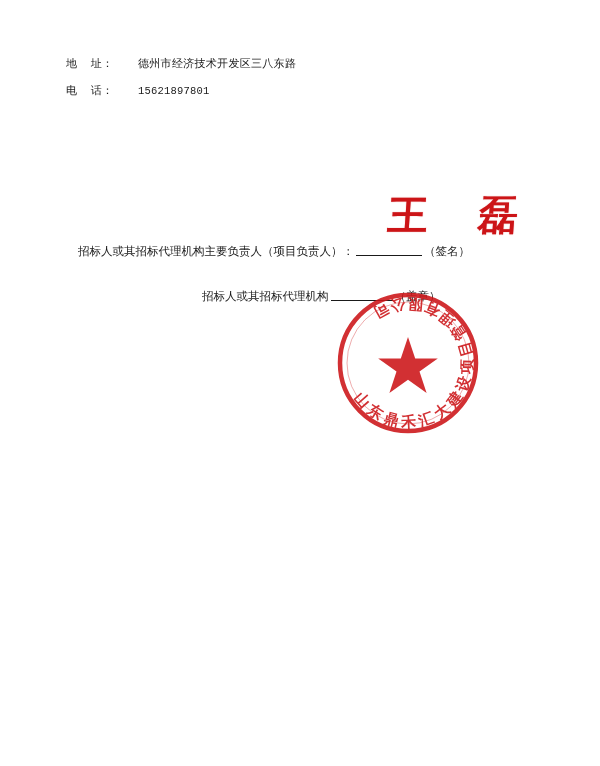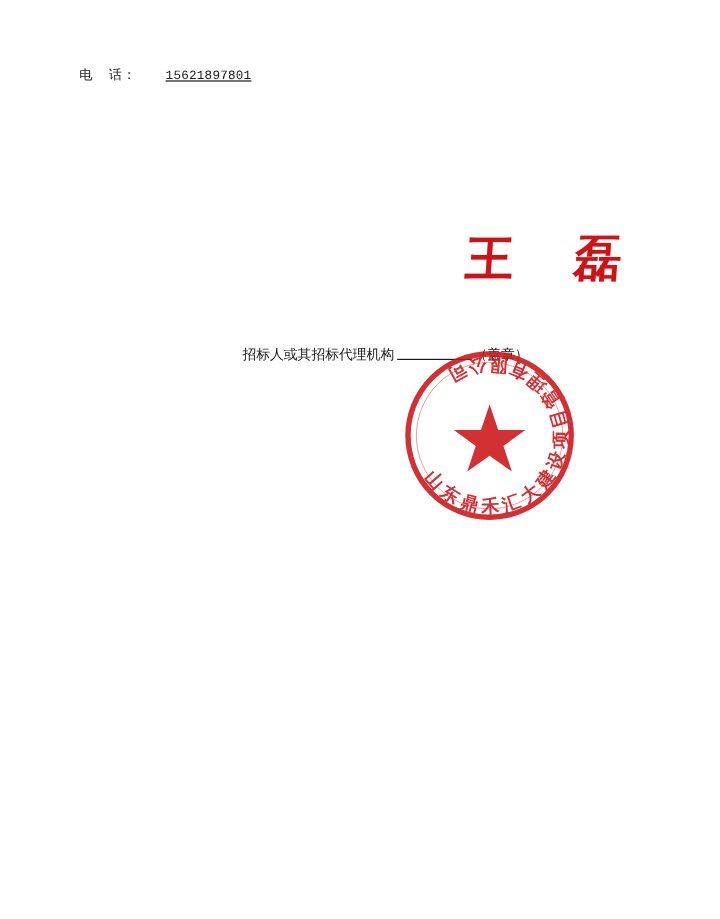--- a/index.html
+++ b/index.html
@@ -47,21 +47,20 @@
   }
   .contact-value {
     color: #1a1a1a;
     font-size: 11px;
     white-space: pre;
   }
   .contact-value.mono {
     font-family: "Liberation Mono", monospace;
     font-size: 10.5px;
     letter-spacing: 0.2px;
-    text-decoration: underline;
   }
 
   
   .sig-line {
     position: absolute;
     font-size: 11.5px;
     line-height: 16px;
     white-space: nowrap;
     color: #1a1a1a;
   }
@@ -110,25 +109,32 @@
     opacity: 0.88;
   }
 </style>
 </head>
 <body>
 
 <div class="page">
 
   <div class="contact-block">
     <div class="contact-row">
+      <span class="contact-label">地    址：</span>
+      <span class="contact-value">德州市经济技术开发区三八东路</span>
+    </div>
+    <div class="contact-row">
       <span class="contact-label">电    话：</span>
       <span class="contact-value mono">15621897801</span>
     </div>
   </div>
 
+  <div class="sig-line sig-line-1">
+    <span>招标人或其招标代理机构主要负责人（项目负责人）：</span><span class="blank-underline"></span><span>（签名）</span>
+  </div>
 
   <div class="sig-line sig-line-2">
     <span>招标人或其招标代理机构</span><span class="blank-underline short"></span><span>（盖章）</span>
   </div>
 
   <div class="handwriting">王 磊</div>
 
   <div class="seal">
     <svg viewBox="0 0 162 162" xmlns="http://www.w3.org/2000/svg">
       <defs>

